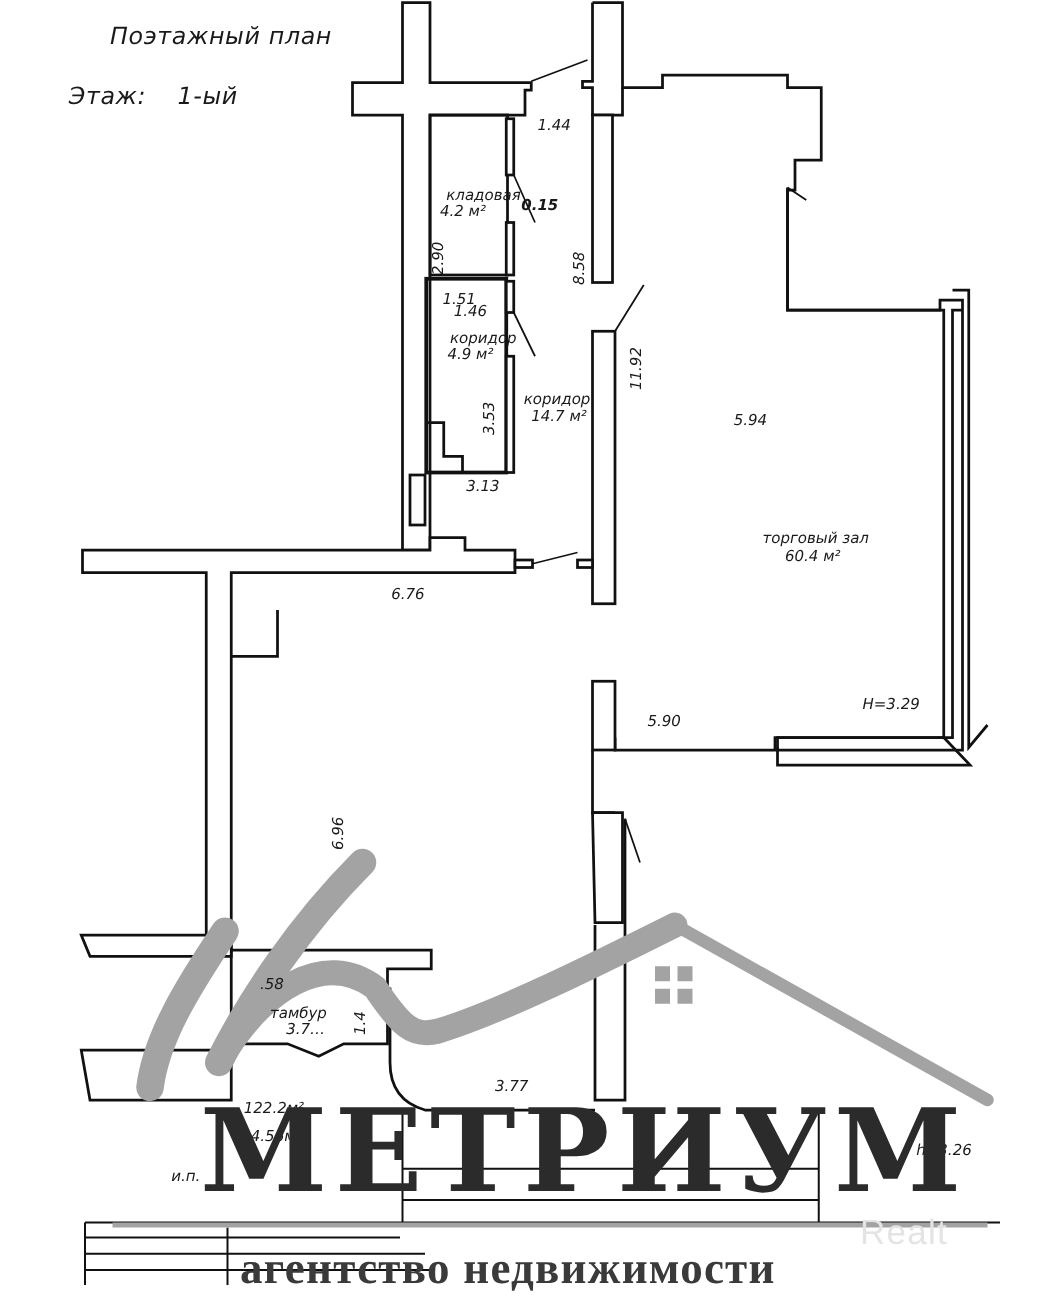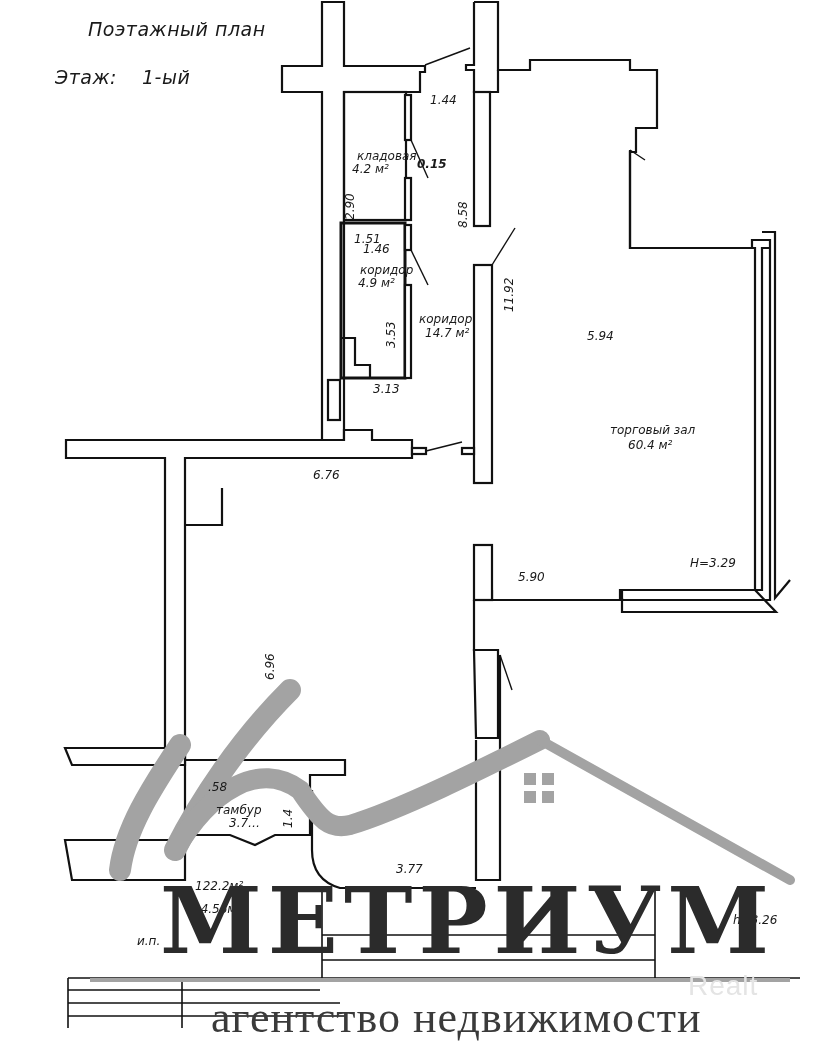--- a/index.html
+++ b/index.html
@@ -7,22 +7,22 @@
          font-family:"DejaVu Sans", sans-serif; }
   .plan { position:absolute; left:0; top:0; }
   .lbl { position:absolute; font-family:"DejaVu Sans", sans-serif; font-style:italic;
          color:#1a1a1a; white-space:nowrap; line-height:1; }
   .title { font-size:19px; letter-spacing:0.5px; }
   .dim { font-size:12px; }
   .room { font-size:12px; text-align:center; }
   .vert { transform:rotate(-90deg); transform-origin:left top; }
   .brand { position:absolute; left:160px; top:875px; font-family:"DejaVu Serif", serif;
            font-weight:bold; font-size:92px; letter-spacing:6px; color:#2b2b2b; line-height:1; }
-  .tagline { position:absolute; left:211px; top:996px; font-family:"Liberation Serif", serif;
-             font-size:44px; color:#3a3a3a; letter-spacing:1px; line-height:1; }
+  .tagline { position:absolute; left:192px; top:996px; font-family:"Liberation Serif", serif;
+             font-size:36px; color:#3a3a3a; letter-spacing:1px; line-height:1;font-weight:bold; }
   .realt { position:absolute; left:688px; top:972px; font-family:"Liberation Sans", sans-serif;
            font-size:28px; color:#e4e4e4; letter-spacing:1px; line-height:1; }
 </style>
 </head>
 <body>
 
 <svg class="plan" width="830" height="1053" viewBox="0 0 830 1053">
   <g fill="#ffffff" stroke="#111" stroke-width="2.2" stroke-linejoin="miter">
 
     <path d="M322 2 H344 V66 H425 V72 H420 V92 H344 V440 H322 V92 H282 V66 H322 Z"></path>

